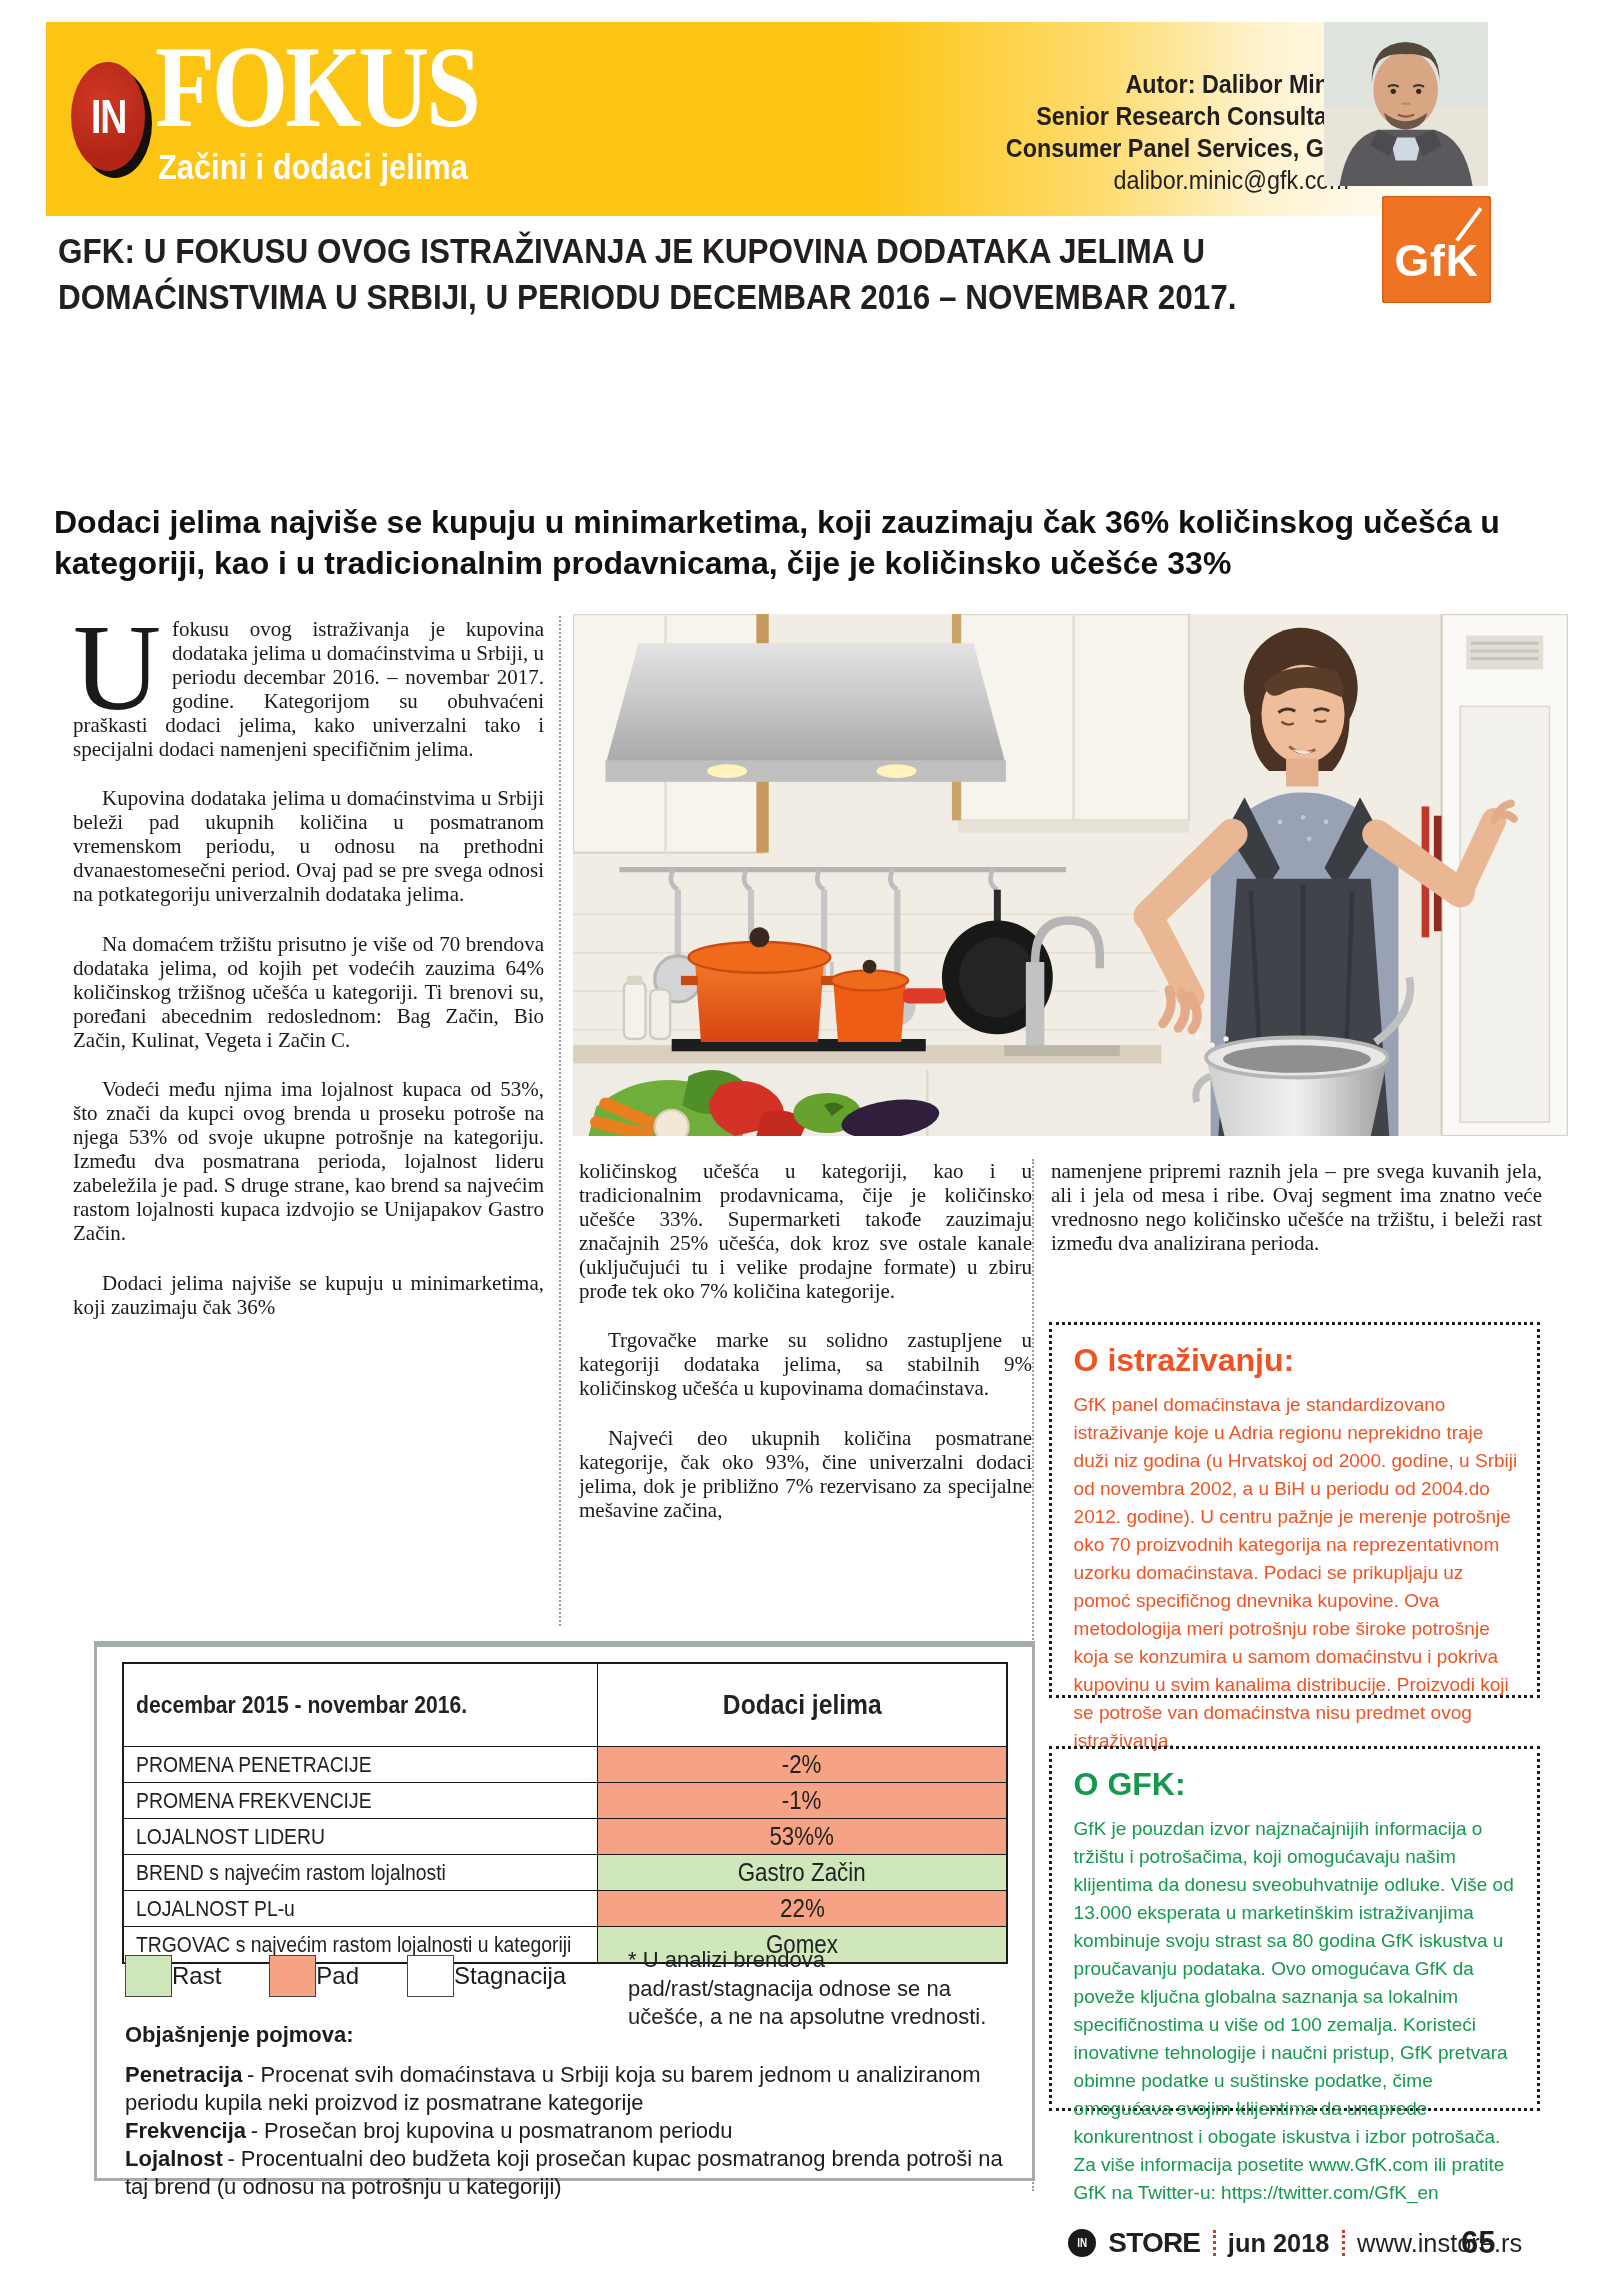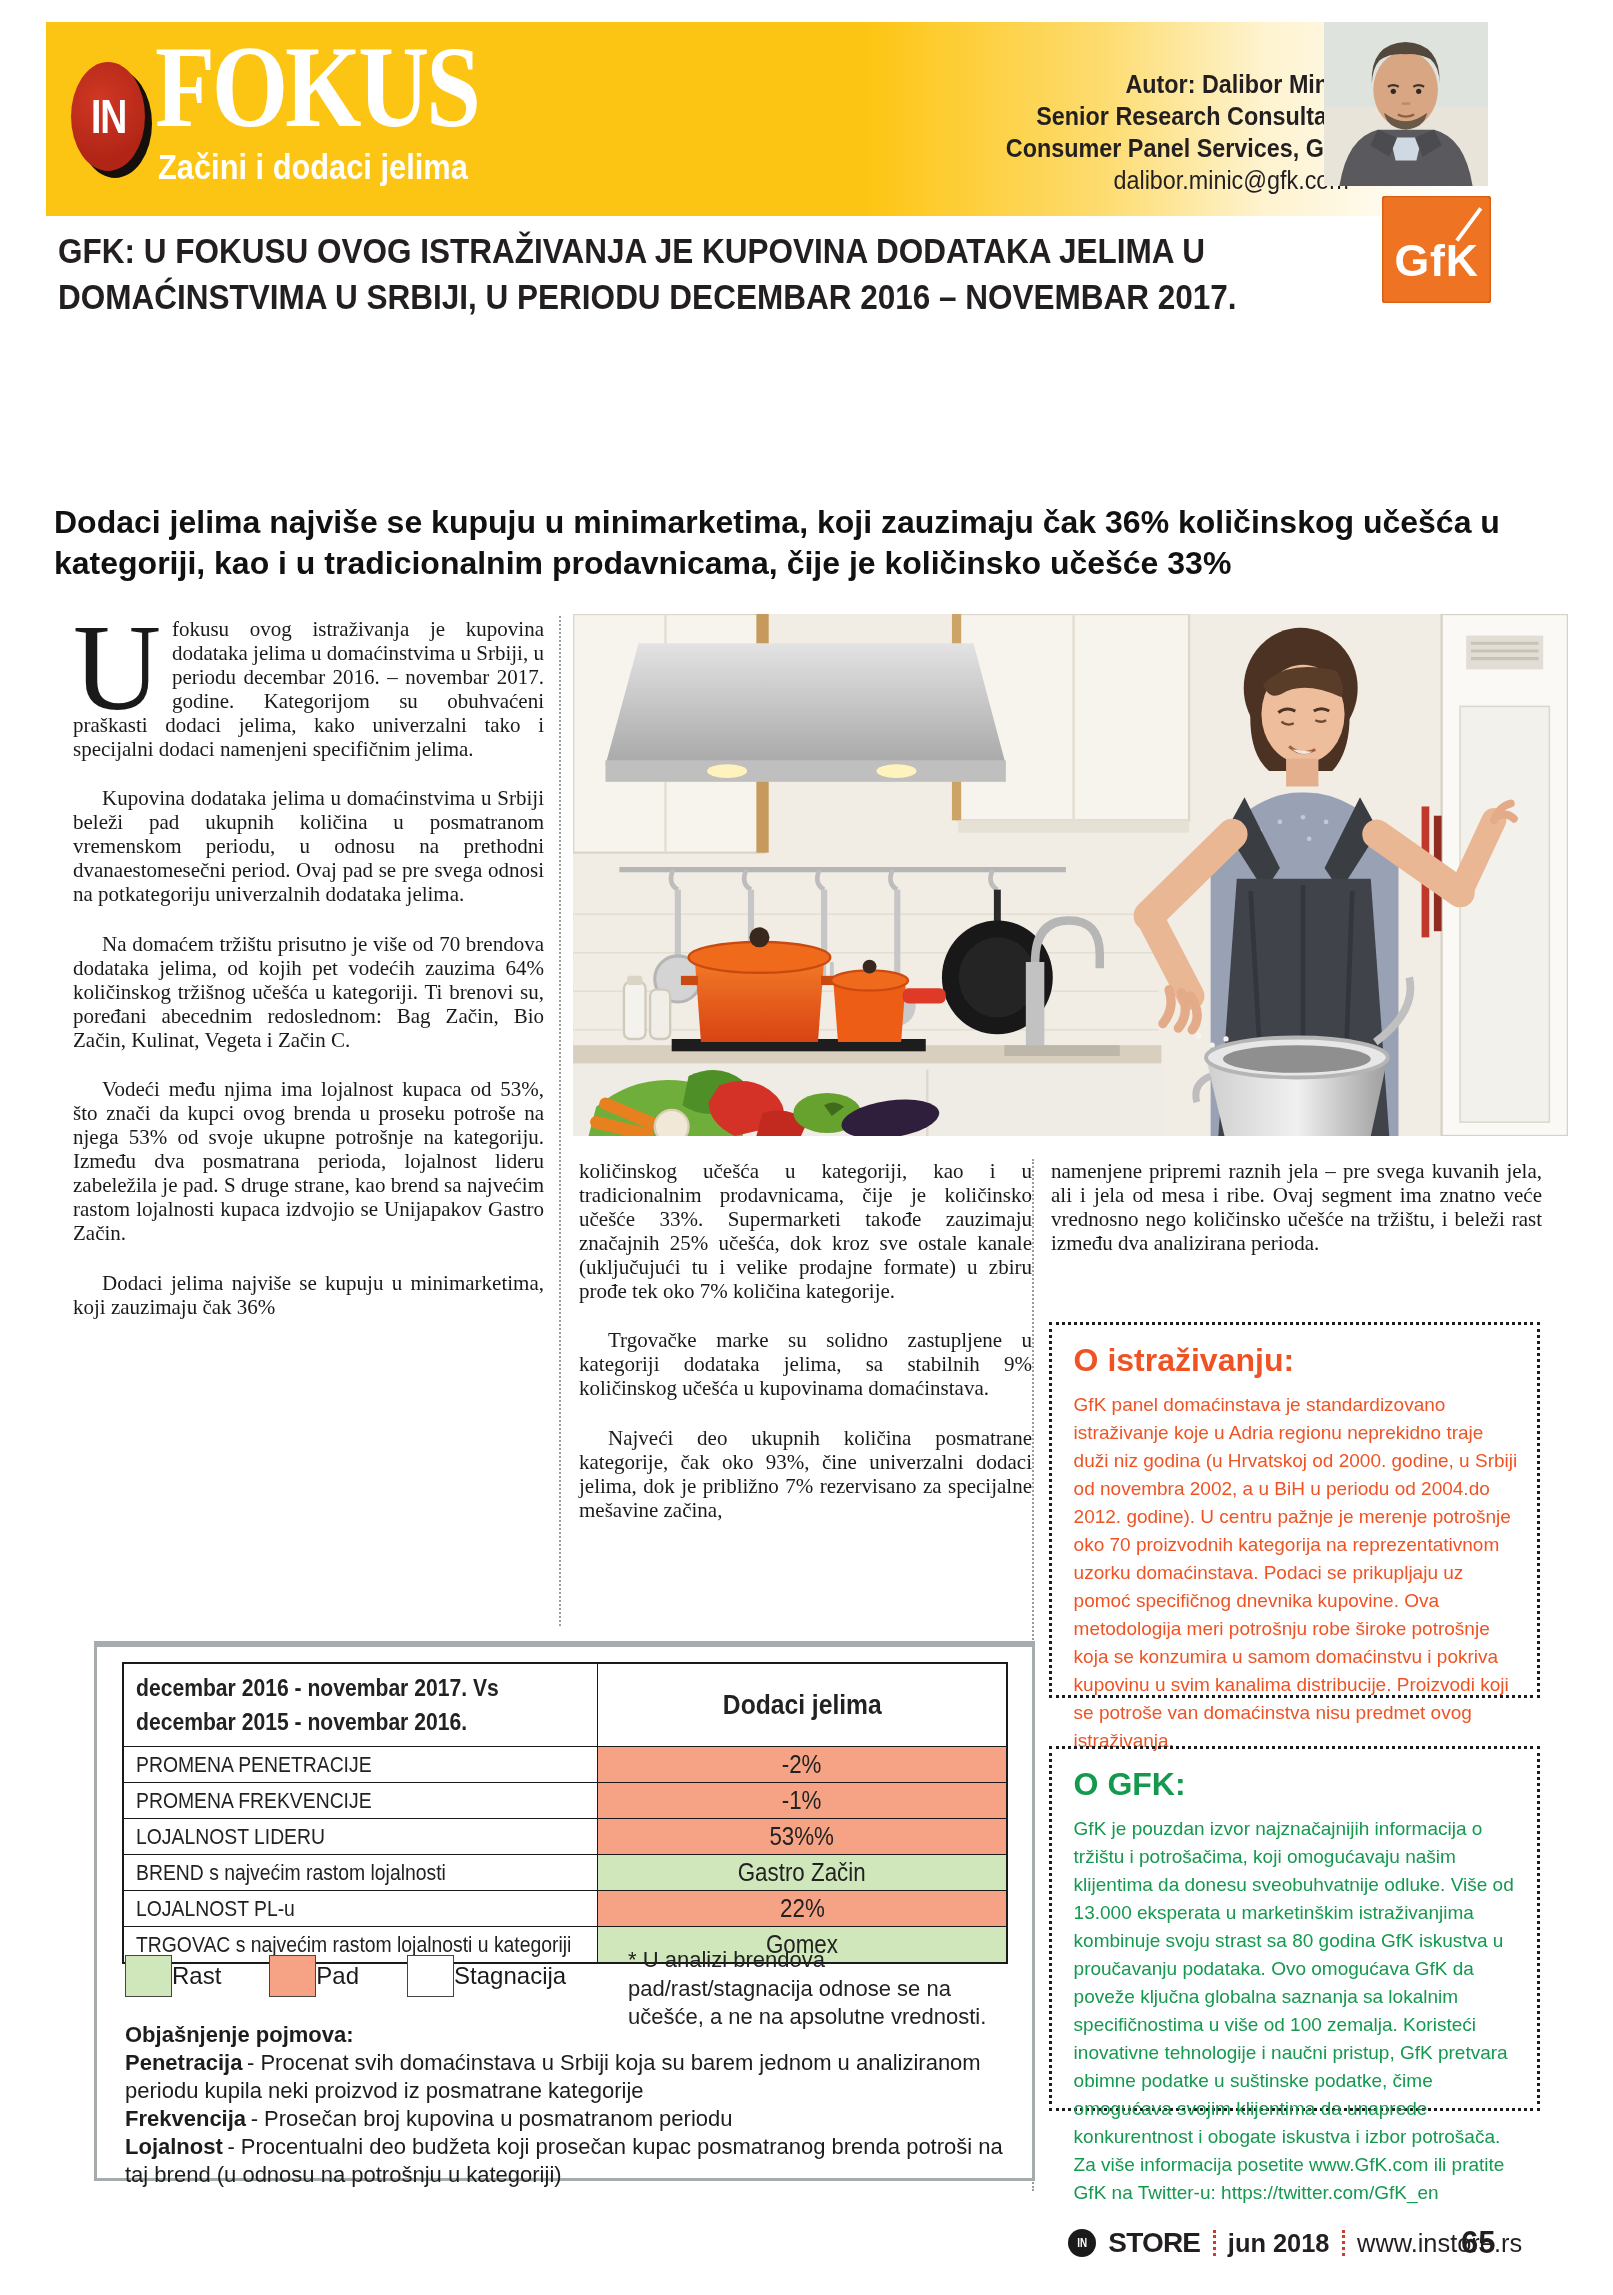--- a/index.html
+++ b/index.html
@@ -80,21 +80,21 @@
   .cx-l{display:inline-block;transform:scaleX(0.88);transform-origin:0 50%;white-space:nowrap;}
   .cx-c{display:inline-block;transform:scaleX(0.88);transform-origin:50% 50%;white-space:nowrap;}
 
   .legend{position:absolute;left:28px;top:308px;display:flex;align-items:center;gap:17px;}
   .leg-item{display:flex;align-items:center;margin-right:31px;}
   .swatch{width:45px;height:40px;border:1.5px solid #444;}
   .leg-label{font-size:24px;}
   .tnote{position:absolute;left:531px;top:299px;width:385px;font-size:22px;line-height:28.5px;color:#222;}
 
   .gloss{position:absolute;left:28px;top:374px;width:878px;font-size:22px;line-height:28px;text-align:left;color:#1c1c1c;}
-  .gloss .gtitle{font-weight:bold;margin-bottom:0;}
+  .gloss .gtitle{font-weight:bold;margin-bottom:12px;}
   .gloss b{margin-right:4.6px;}
 
   
   .footer{position:absolute;left:1068px;top:2227px;display:flex;align-items:center;gap:12.3px;
         font-family:"Liberation Sans",sans-serif;font-size:25.4px;color:#231f20;}
   .f-logo{width:28px;height:28px;border-radius:50%;background:#1a1a1a;color:#fff;display:flex;
         align-items:center;justify-content:center;font-weight:bold;font-size:12.3px;}
   .f-logo span{display:inline-block;transform:scaleX(0.8);}
   .f-brand{font-weight:bold;letter-spacing:-0.8px;font-size:28px;}
   .f-sep{height:26px;border-left:3.1px dotted #cf3b2b;}
@@ -350,21 +350,20 @@
 
   <div class="dotbox box-gfk">
     <div class="title">O GFK:</div>
     <div class="body">GfK je pouzdan izvor najznačajnijih informacija o tržištu i potrošačima, koji omogućavaju našim klijentima da donesu sveobuhvatnije odluke. Više od 13.000 eksperata u marketinškim istraživanjima kombinuje svoju strast sa 80 godina GfK iskustva u proučavanju podataka. Ovo omogućava GfK da poveže ključna globalna saznanja sa lokalnim specifičnostima u više od 100 zemalja. Koristeći inovativne tehnologije i naučni pristup, GfK pretvara obimne podatke u suštinske podatke, čime omogućava svojim klijentima da unaprede konkurentnost i obogate iskustva i izbor potrošača. Za više informacija posetite www.GfK.com ili pratite GfK na Twitter-u: https://twitter.com/GfK_en</div>
   </div>
 
   <div class="tablebox">
     <div class="dtable">
       <div class="trow head">
         <div class="tlabel">
-          <div><span class="cx-l">decembar 2016 - novembar 2017. Vs</span></div>
           <div><span class="cx-l">decembar 2015 - novembar 2016.</span></div>
         </div>
         <div class="tvalue">
             <span class="cx-c">Dodaci jelima</span>
           </div>
       </div>
       <div class="trow">
         <div class="tlabel">
             <span class="cx-l">PROMENA PENETRACIJE</span>
           </div>

